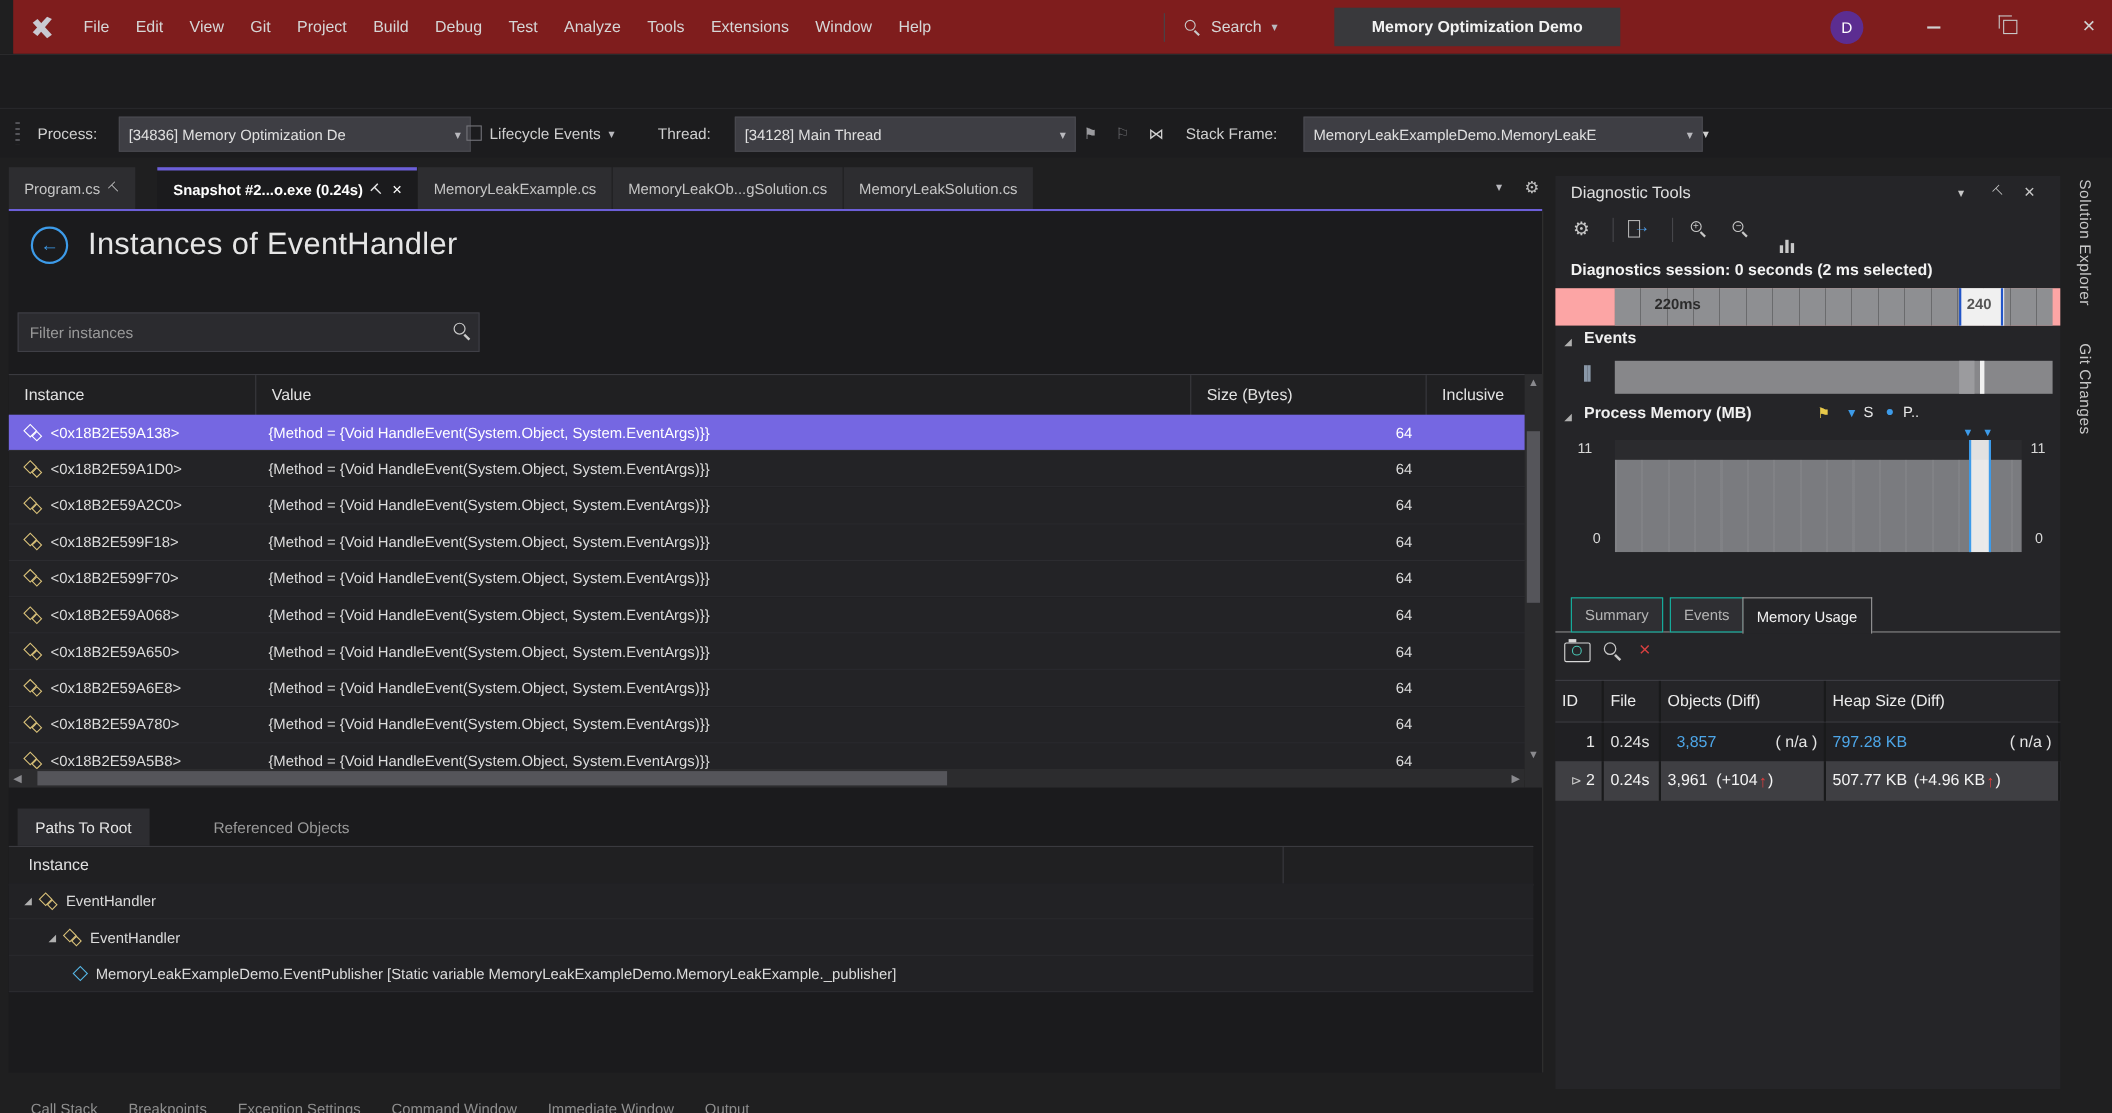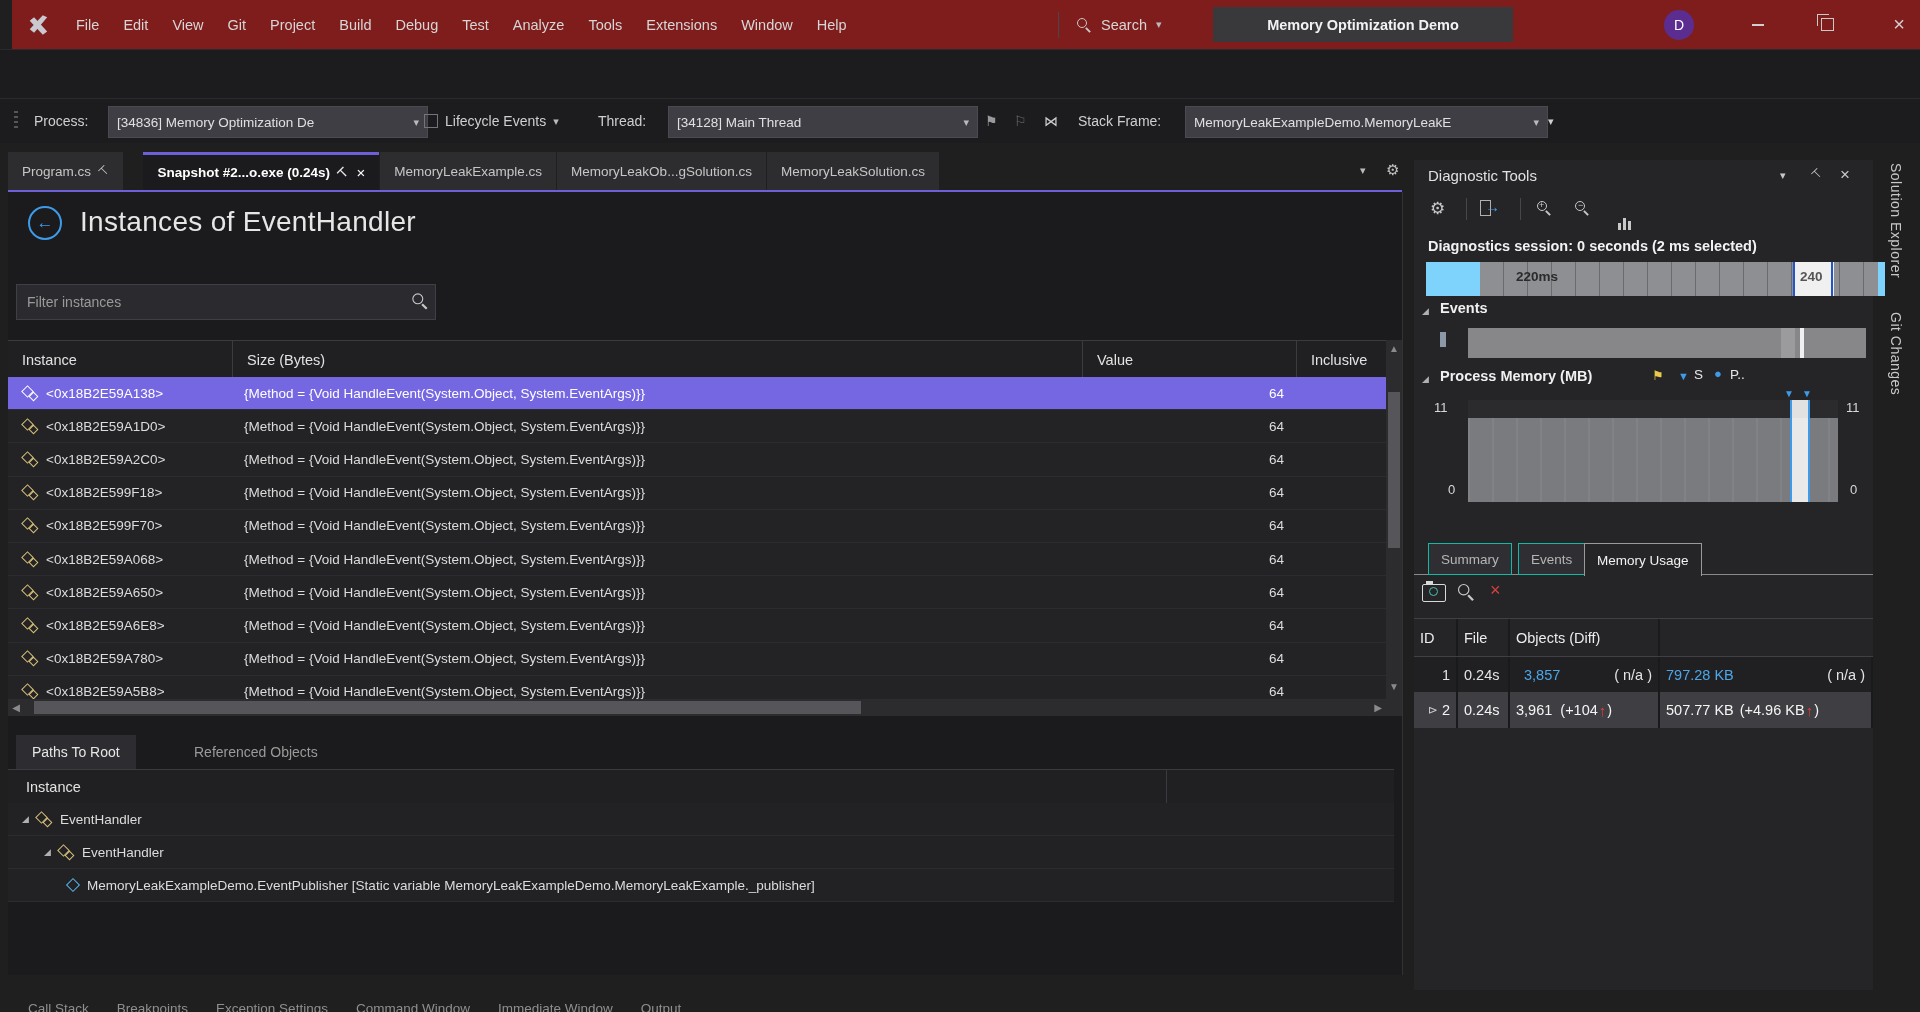--- a/index.html
+++ b/index.html
@@ -6,21 +6,21 @@
   body{font-family:"Liberation Sans",sans-serif;color:#d0d0d0;-webkit-font-smoothing:antialiased}
   .screen{position:relative;width:1920px;height:1012px;background:#1f1f20;overflow:hidden}
   .abs{position:absolute}
   .flex{display:flex;align-items:center}
   .vsep{width:1px;height:26px;background:#46464b}
   .caret{color:#b9b9be;font-size:11px}
   .dis{color:#74747a}
   
   .titlebar{position:absolute;left:12px;top:0;width:1920px;height:49px;background:#7f1d1d}
   .menu-item{padding:0 12px;font-size:14.5px;color:#d6d6d6;height:49px;display:flex;align-items:center;cursor:default}
-  .win-title-box{position:absolute;left:1201px;top:7px;width:300px;height:35px;background:#39393c;display:flex;align-items:center;justify-content:center;font-size:14.5px;font-weight:bold;color:#f2f2f2}
+  .win-title-box{position:absolute;left:1201px;top:7px;width:260px;height:35px;background:#39393c;display:flex;align-items:center;justify-content:center;font-size:14.5px;font-weight:bold;color:#f2f2f2}
   .avatar{position:absolute;left:1652px;top:10px;width:30px;height:30px;border-radius:50%;background:#5C2D91;color:#fff;display:flex;align-items:center;justify-content:center;font-size:14px}
   .winctl{position:absolute;top:0;width:46px;height:49px;display:flex;align-items:center;justify-content:center;color:#d0d0d0}
   
   .toolbar{position:absolute;left:0;top:49px;width:1920px;height:49px;background:#1c1c1e;border-top:1px solid #2a2a2c}
   .tbi{position:absolute;top:61px;height:26px;display:flex;align-items:center;justify-content:center;color:#c8c8c8;font-size:17px}
   .tbox{position:absolute;top:59px;height:30px;background:#2d2d31;border:1px solid #3b3b40;display:flex;align-items:center;justify-content:space-between;padding:0 8px;font-size:13.5px;color:#77777d}
   .grip{width:4px;height:20px;background:repeating-linear-gradient(180deg,#55555a 0 2px,transparent 2px 5px)}
   .circle-btn{width:22px;height:22px;border-radius:50%;border:2px solid #3d9be9;color:#3d9be9;display:flex;align-items:center;justify-content:center;font-size:13px}
   .circle-btn.gray{border-color:#5a5a5e;color:#5a5a5e}
   .blue{color:#3d9be9}
@@ -77,21 +77,21 @@
   .scroll .arrow{color:#8a8a8e;font-size:10px;display:flex;align-items:center;justify-content:center}
   .thumb{background:#55555a}
   .ptab{position:absolute;top:543px;height:34px;display:flex;align-items:center;padding:0 16px;font-size:14px}
   .ptable-head{position:absolute;left:0;top:577px;width:1386px;height:34px;background:#202022;border-top:1px solid #3a3a3f;border-bottom:1px solid #3a3a3f;color:#e2e2e2;font-size:14.5px;display:flex;align-items:center}
   .prow{height:32px;display:flex;align-items:center;gap:7px;border-bottom:1px solid #2c2c30;color:#dcdcdc;font-size:13.5px;background:#222225}
   .expander{color:#b0b0b0;font-size:9px}
   
   .diag{position:absolute;left:1414px;top:160px;width:459px;height:830px;background:#252528;font-size:13.5px}
   .diag .title{position:absolute;left:14px;top:7px;font-size:15px;color:#e0e0e0}
   .dico{position:absolute;display:flex;align-items:center;justify-content:center;color:#c8c8c8}
-  .ruler{position:absolute;left:12px;top:102px;width:459px;height:34px;background:#7dd3fc}
+  .ruler{position:absolute;left:0;top:102px;width:459px;height:34px;background:#fca5a5}
   .ruler .band{position:absolute;left:54px;top:0;width:398px;height:34px;background:#8e8f92;background-image:repeating-linear-gradient(90deg,transparent 0 23px,rgba(40,40,40,.35) 23px 24px)}
   .sect-label{font-weight:bold;color:#f0f0f0;font-size:14.5px}
   .graph{position:absolute;left:54px;top:240px;width:370px;height:102px;background:#2b2b2e;overflow:hidden}
   .graph .fill{position:absolute;left:0;top:18px;width:370px;height:84px;background:#7a7b7f;background-image:repeating-linear-gradient(90deg,rgba(255,255,255,.05) 0 2px,transparent 2px 24px)}
   .dtab{position:absolute;top:383px;height:32px;display:flex;align-items:center;padding:0 12px;font-size:13.5px;background:#2f2f33;border:1px solid #14b8a6;color:#b5b5b5;box-sizing:border-box}
   .dtab.active{background:#252528;border:1px solid #9a9a9a;border-bottom:none;color:#f2f2f2;z-index:2;height:33px}
   .camera{position:relative;width:22px;height:16px;border:1.7px solid #d8d8d8;border-radius:2px}
   .camera::before{content:'';position:absolute;left:6px;top:2px;width:7px;height:7px;border:1.7px solid #49c3b2;border-radius:50%}
   .camera::after{content:'';position:absolute;left:3px;top:-4px;width:7px;height:2.5px;background:#d8d8d8}
   .mtable{position:absolute;left:0;top:458px;width:459px;font-size:14.5px}
@@ -349,22 +349,22 @@
       </div>
     <div class="heading">Instances of EventHandler</div>
 
     <div class="filterwrap">
       <input type="text" placeholder="Filter instances" style="">
       <span class="mag" style="position:absolute;right:8px;top:9px;transform:scale(1.1)"></span>
     </div>
 
     <div class="itable-head">
       <span>Instance</span>
+      <span>Value</span>
       <span>Size (Bytes)</span>
-      <span>Value</span>
       <span>Inclusive</span>
     </div>
     <div class="irows" id="instances-rows">
         <div class="irow sel">
           <span class="cell c1">
             <i class="key-icon"></i>
             <span class="addr">&lt;0x18B2E59A138&gt;</span>
           </span>
           <span class="cell c2">{Method = {Void HandleEvent(System.Object, System.EventArgs)}}</span>
           <span class="cell c3">64</span>
@@ -568,20 +568,21 @@
     <span class="dico" style="left:44px;top:424px">
         <span class="mag" style="transform:scale(1.15)"></span>
       </span>
     <span class="dico" style="left:76px;top:420px;color:#d84040;font-size:18px">×</span>
 
     <div class="mtable">
       <div class="mhead">
         <span>ID</span>
         <span>File</span>
         <span>Objects (Diff)</span>
+        <span>Heap Size (Diff)</span>
       </div>
       <div class="mrow">
         <span style="justify-content:flex-end">1</span>
         <span>0.24s</span>
         <span style="justify-content:space-between">
             <span class="mlink" style="margin-left:8px">3,857</span>
             <span>( n/a )</span>
           </span>
         <span style="justify-content:space-between">
             <span class="mlink">797.28 KB</span>

